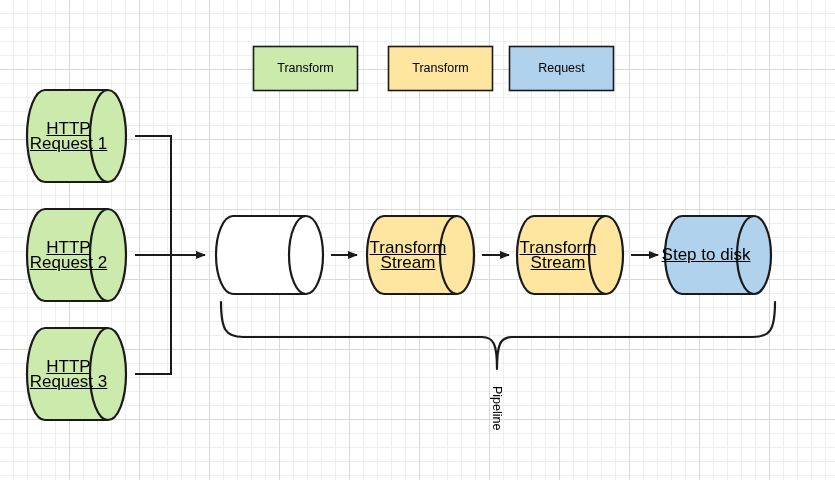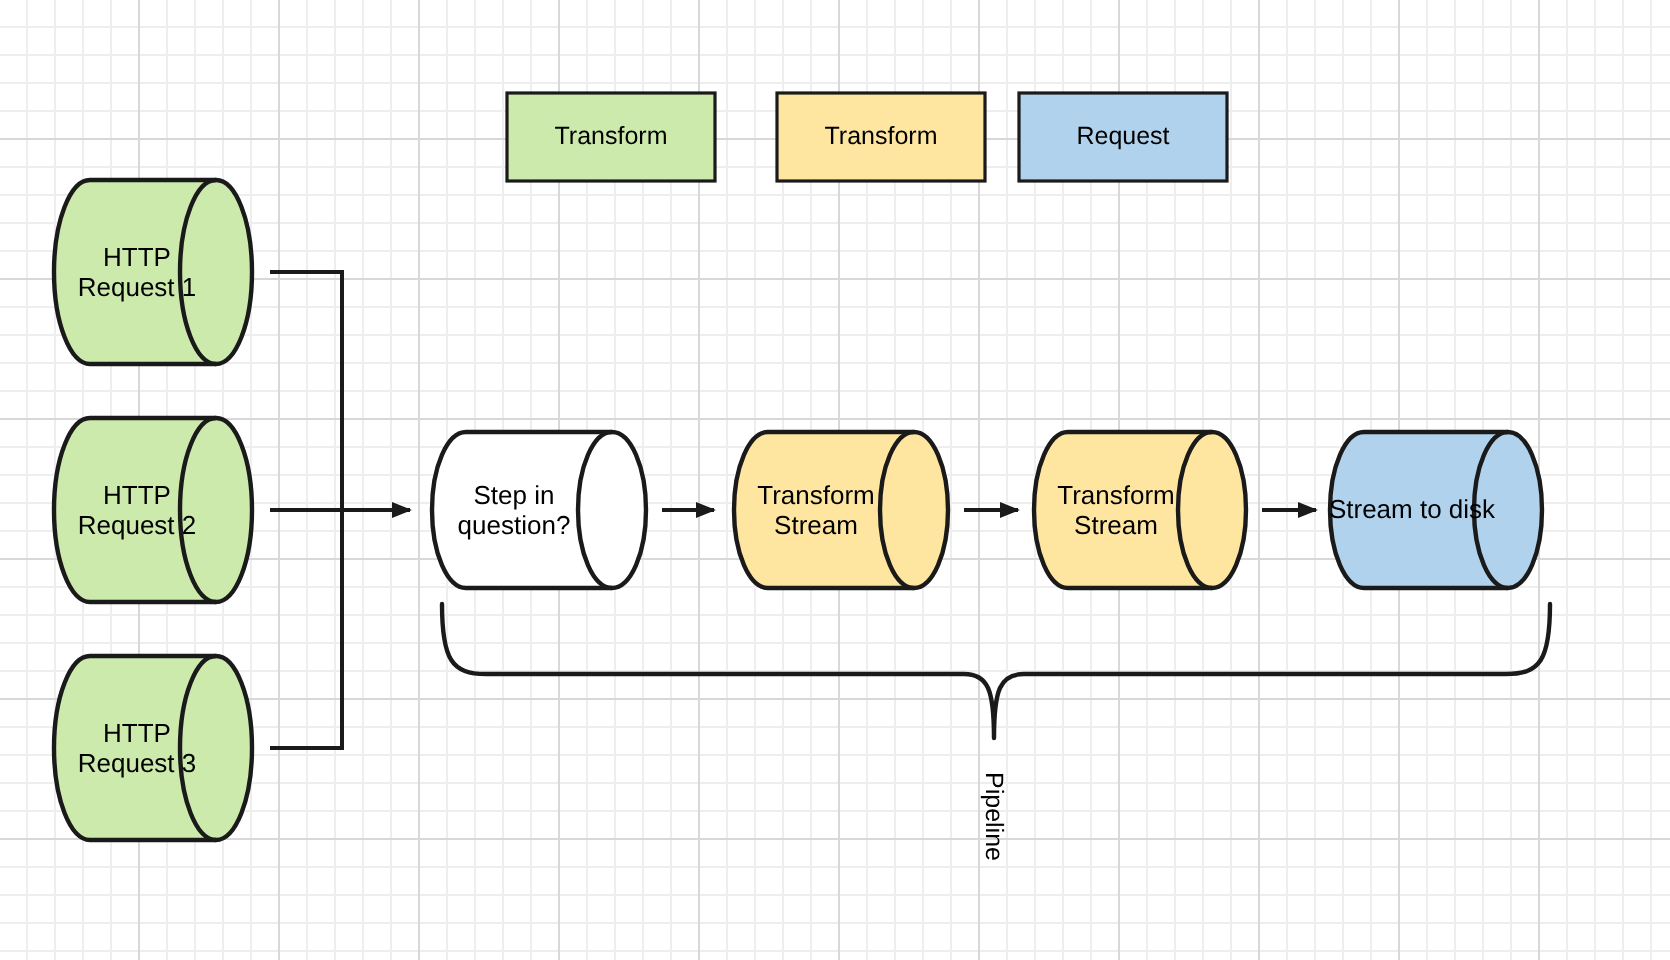--- a/index.html
+++ b/index.html
@@ -33,24 +33,25 @@
     position: absolute;
     left: 0;
     top: 0;
     width: 835px;
     height: 480px;
   }
   .node-label {
     position: absolute;
     text-align: center;
     color: #000000;
-    font-size: 13px;
+    font-size: 17px;
     line-height: 15px;
     white-space: pre-line;
     pointer-events: none;
+    text-decoration: underline;
   }
   .legend-label {
     position: absolute;
     text-align: center;
     color: #000000;
     font-size: 12.5px;
     line-height: 15px;
     pointer-events: none;
   }
   .brace-label {
@@ -148,23 +149,21 @@
   <div class="legend-label" style="left:388px; top:61px; width:105px;">Transform</div>
   <div class="legend-label" style="left:509px; top:61px; width:105px;">Request</div>
 
   <div class="node-label" style="left:16px; top:121px; width:105px;">HTTP
 Request 1</div>
   <div class="node-label" style="left:16px; top:240px; width:105px;">HTTP
 Request 2</div>
   <div class="node-label" style="left:16px; top:359px; width:105px;">HTTP
 Request 3</div>
 
-  <div class="node-label" style="left:205px; top:240px; width:104px;">Step in
-question?</div>
   <div class="node-label" style="left:356px; top:240px; width:104px;">Transform
 Stream</div>
   <div class="node-label" style="left:506px; top:240px; width:104px;">Transform
 Stream</div>
-  <div class="node-label" style="left:654px; top:247px; width:104px;">Stream to disk</div>
+  <div class="node-label" style="left:654px; top:247px; width:104px;">Step to disk</div>
 
   <div class="brace-label" style="left:504px; top:386px;">Pipeline</div>
 
 </div>
 
 </body></html>

